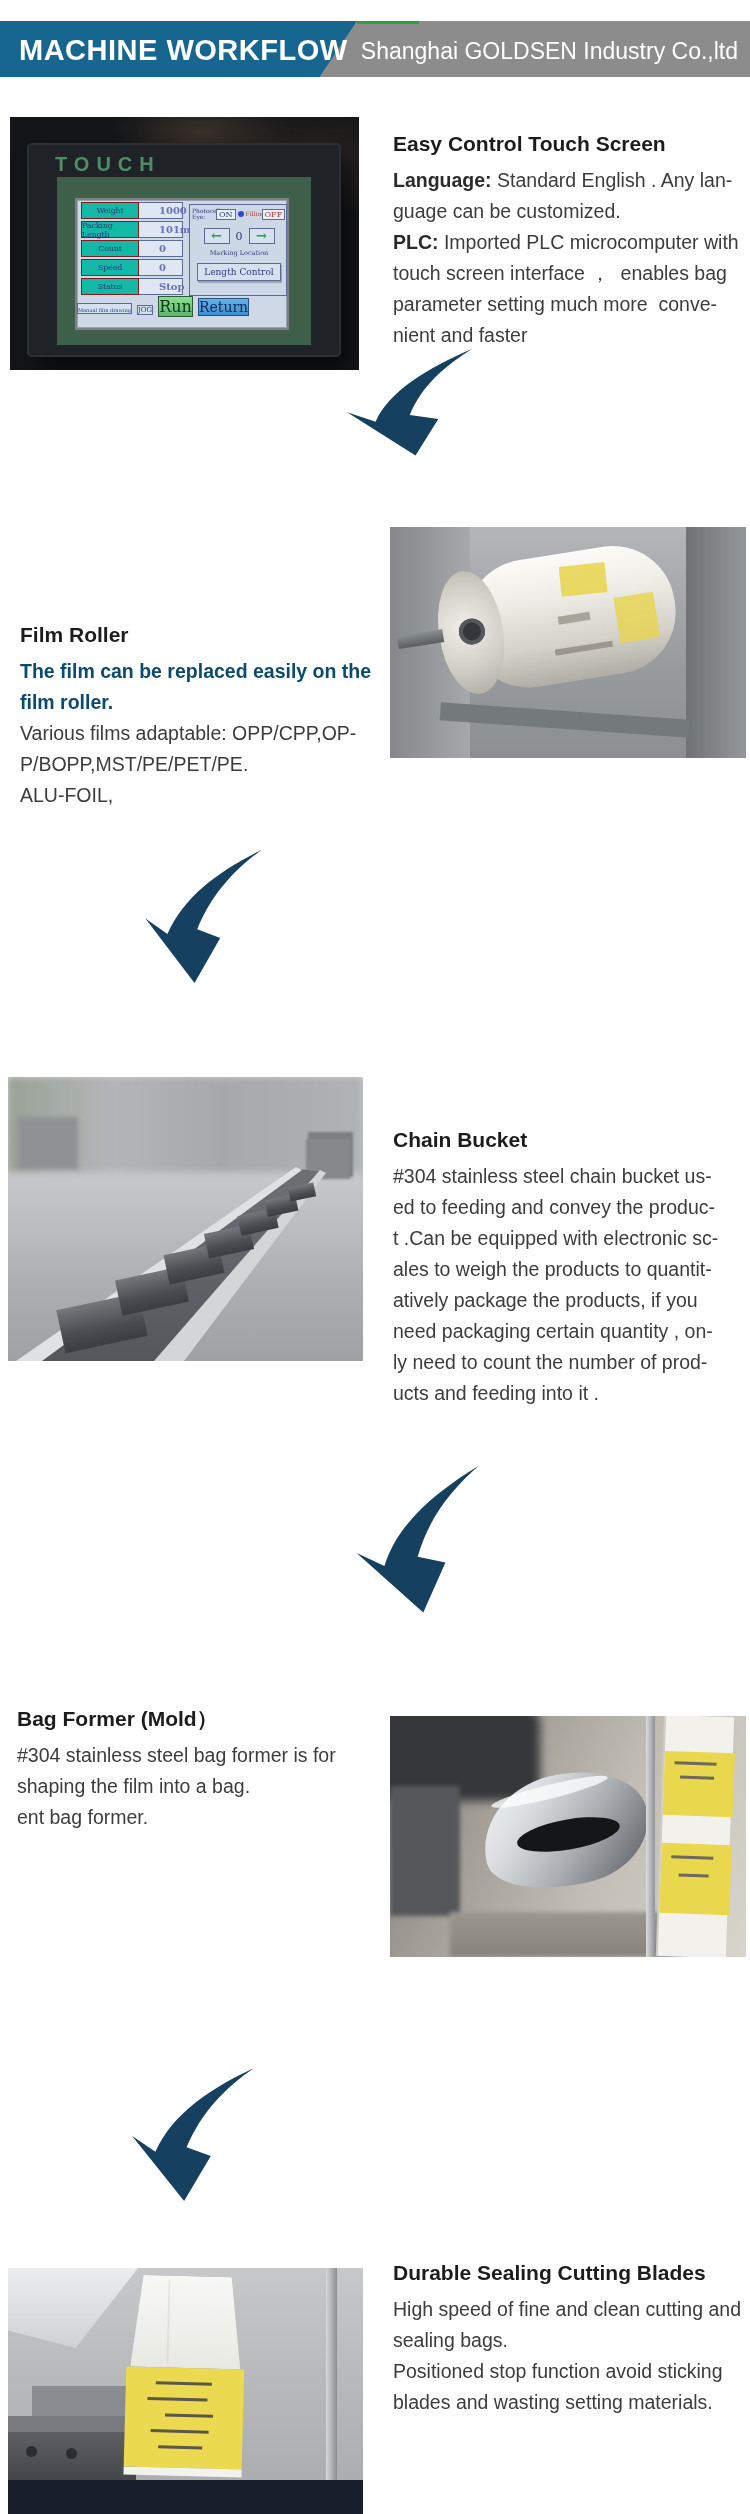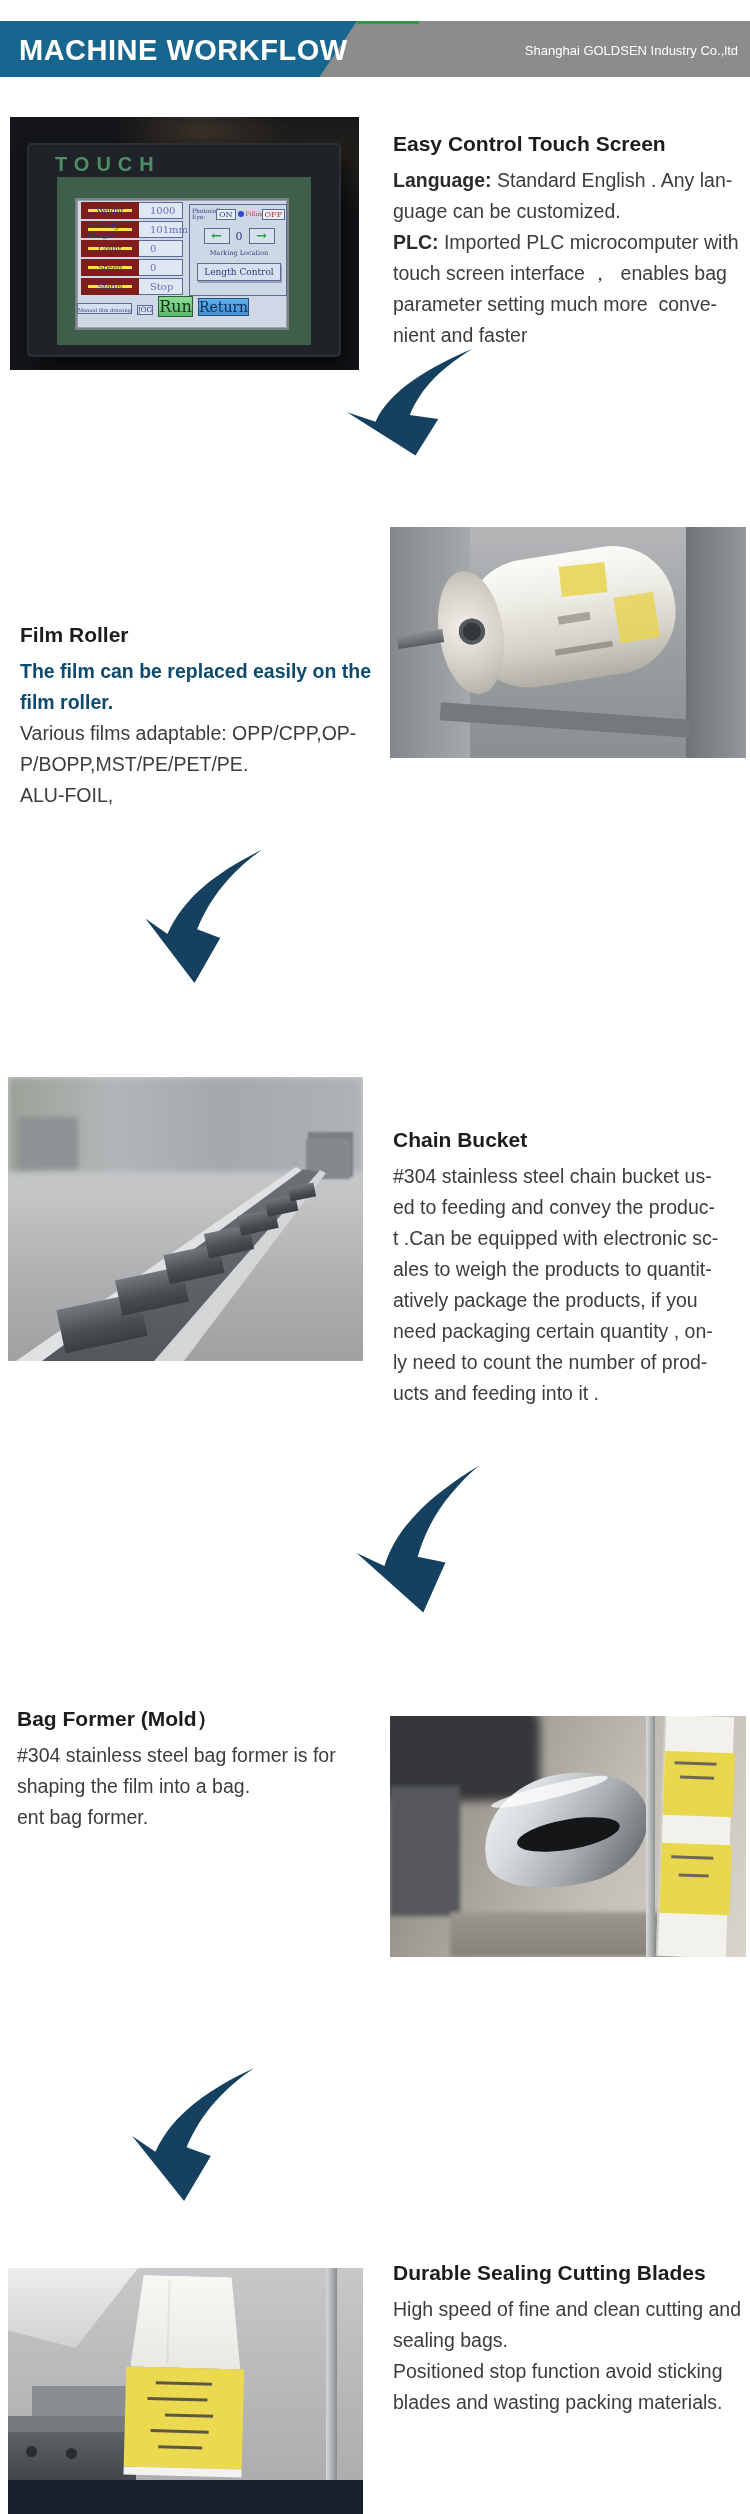--- a/index.html
+++ b/index.html
@@ -8,21 +8,21 @@
           font-family:"Liberation Sans", sans-serif; }
 
   
   .hdr { position:absolute; left:0; top:21px; width:750px; height:56px; background:#8c8c8c; }
   .hdr-blue { position:absolute; left:0; top:0; width:100%; height:100%; background:#176690;
               clip-path:polygon(0 0, 47.6% 0, 42.6% 100%, 0 100%); }
   .hdr-green { position:absolute; left:357px; top:0; width:62px; height:3px; background:#2f9e43; }
   .hdr-title { position:absolute; left:19px; top:0; height:56px; line-height:58px;
                font-size:29px; font-weight:bold; color:#fff; letter-spacing:.5px; }
   .hdr-company { position:absolute; right:12px; top:0; height:48px; line-height:60px;
-                 font-size:13px; color:#fff; }
+                 font-size:23px; color:#fff; }
 
   
   .txt { position:absolute; color:#3c3c3c; }
   .txt h2 { font-size:21px; line-height:24px; margin:0 0 9px 0; color:#1c1c1c; font-weight:bold; }
   .line { font-size:19.5px; line-height:31px; white-space:pre; }
   .line b { color:#2b2b2b; }
   .line.bold { font-weight:bold; color:#0c4a6e; }
   .t1 { left:393px; top:132px; width:352px; }
   .t2 { left:20px;  top:615px; width:360px;margin-top:8px; }
   .t3 { left:393px; top:1128px; width:352px; }
@@ -46,24 +46,24 @@
                     radial-gradient(170px 80px at 88% 18%, #2c2720 0%, rgba(0,0,0,0) 70%),
                     #131518; }
   .p1-bezel { left:17px; top:26px; width:314px; height:214px; background:#1f2327; border-radius:5px;
               box-shadow: inset 0 0 0 2px #2b3035, 10px 12px 20px rgba(0,0,0,.55); }
   .p1-brand { left:28px; top:10px; color:#4e8e66; font-weight:bold; font-size:20px; letter-spacing:7px;text-align:center; }
   .p1-panel { left:30px; top:34px; width:254px; height:168px; background:#3e5f49; }
   .p1-screen { left:18px; top:21px; width:214px; height:132px; background:#cfd8e6;
                border:2px solid #7d828a; box-shadow: inset 0 0 0 1px #9aa1ab;
                font-family:"DejaVu Serif", serif; color:#2e3c7e; }
   .f-row { position:static !important; display:flex; height:17px; margin:2px 0 0 4px; width:102px; }
-  .f-label { width:58px; background:#fde047; border:7px solid #7f1d1d; font-size:8px;
+  .f-label { width:58px; background:#14b8a6; border:1px solid #7f1d1d; font-size:8px;
              display:flex; align-items:center; justify-content:center; letter-spacing:-.2px; }
   .f-val { width:44px; background:#dfe7f2; border:1px solid #5a6c94; border-left:none;
-           font-size:10px; color:#6a71bd; padding-left:11px; display:flex; align-items:center; }
+           font-size:10px; color:#6a71bd; padding-left:20px; display:flex; align-items:center;font-weight:bold; }
   .scr-right { left:112px; top:4px; width:98px; height:92px; border:1px solid #5a6c94; background:#cdd8e6; }
   .pr-row1 { left:2px; top:2px; width:102px; height:14px; display:flex; align-items:center; gap:2px; }
   .tiny { position:static !important; font-size:6px; line-height:6px; width:22px; }
   .tiny.red { color:#b23b34; width:14px; }
   .mini-box { position:static !important; font-size:8px; background:#e8eff8; border:1px solid #5a6c94;
               padding:0 2px; line-height:9px; }
   .mini-box.red { color:#b23b34; }
   .dot { position:static !important; width:6px; height:6px; border-radius:50%; background:#2b4bd7; flex:0 0 6px; }
   .pr-row2 { left:0; top:22px; width:98px; height:18px; display:flex; align-items:center;
              justify-content:center; gap:6px; }
@@ -361,16 +361,16 @@
       <div class="bag-hem"></div>
     </div>
     <div class="p5-bottomBar"></div>
   </figure>
 
   <div class="txt t5">
     <h2>Durable Sealing Cutting Blades</h2>
     <div class="line">High speed of fine and clean cutting and</div>
     <div class="line">sealing bags.</div>
     <div class="line">Positioned stop function avoid sticking</div>
-    <div class="line">blades and wasting packing materials.</div>
+    <div class="line">blades and wasting setting materials.</div>
   </div>
 
 </div>
 
 </body></html>

